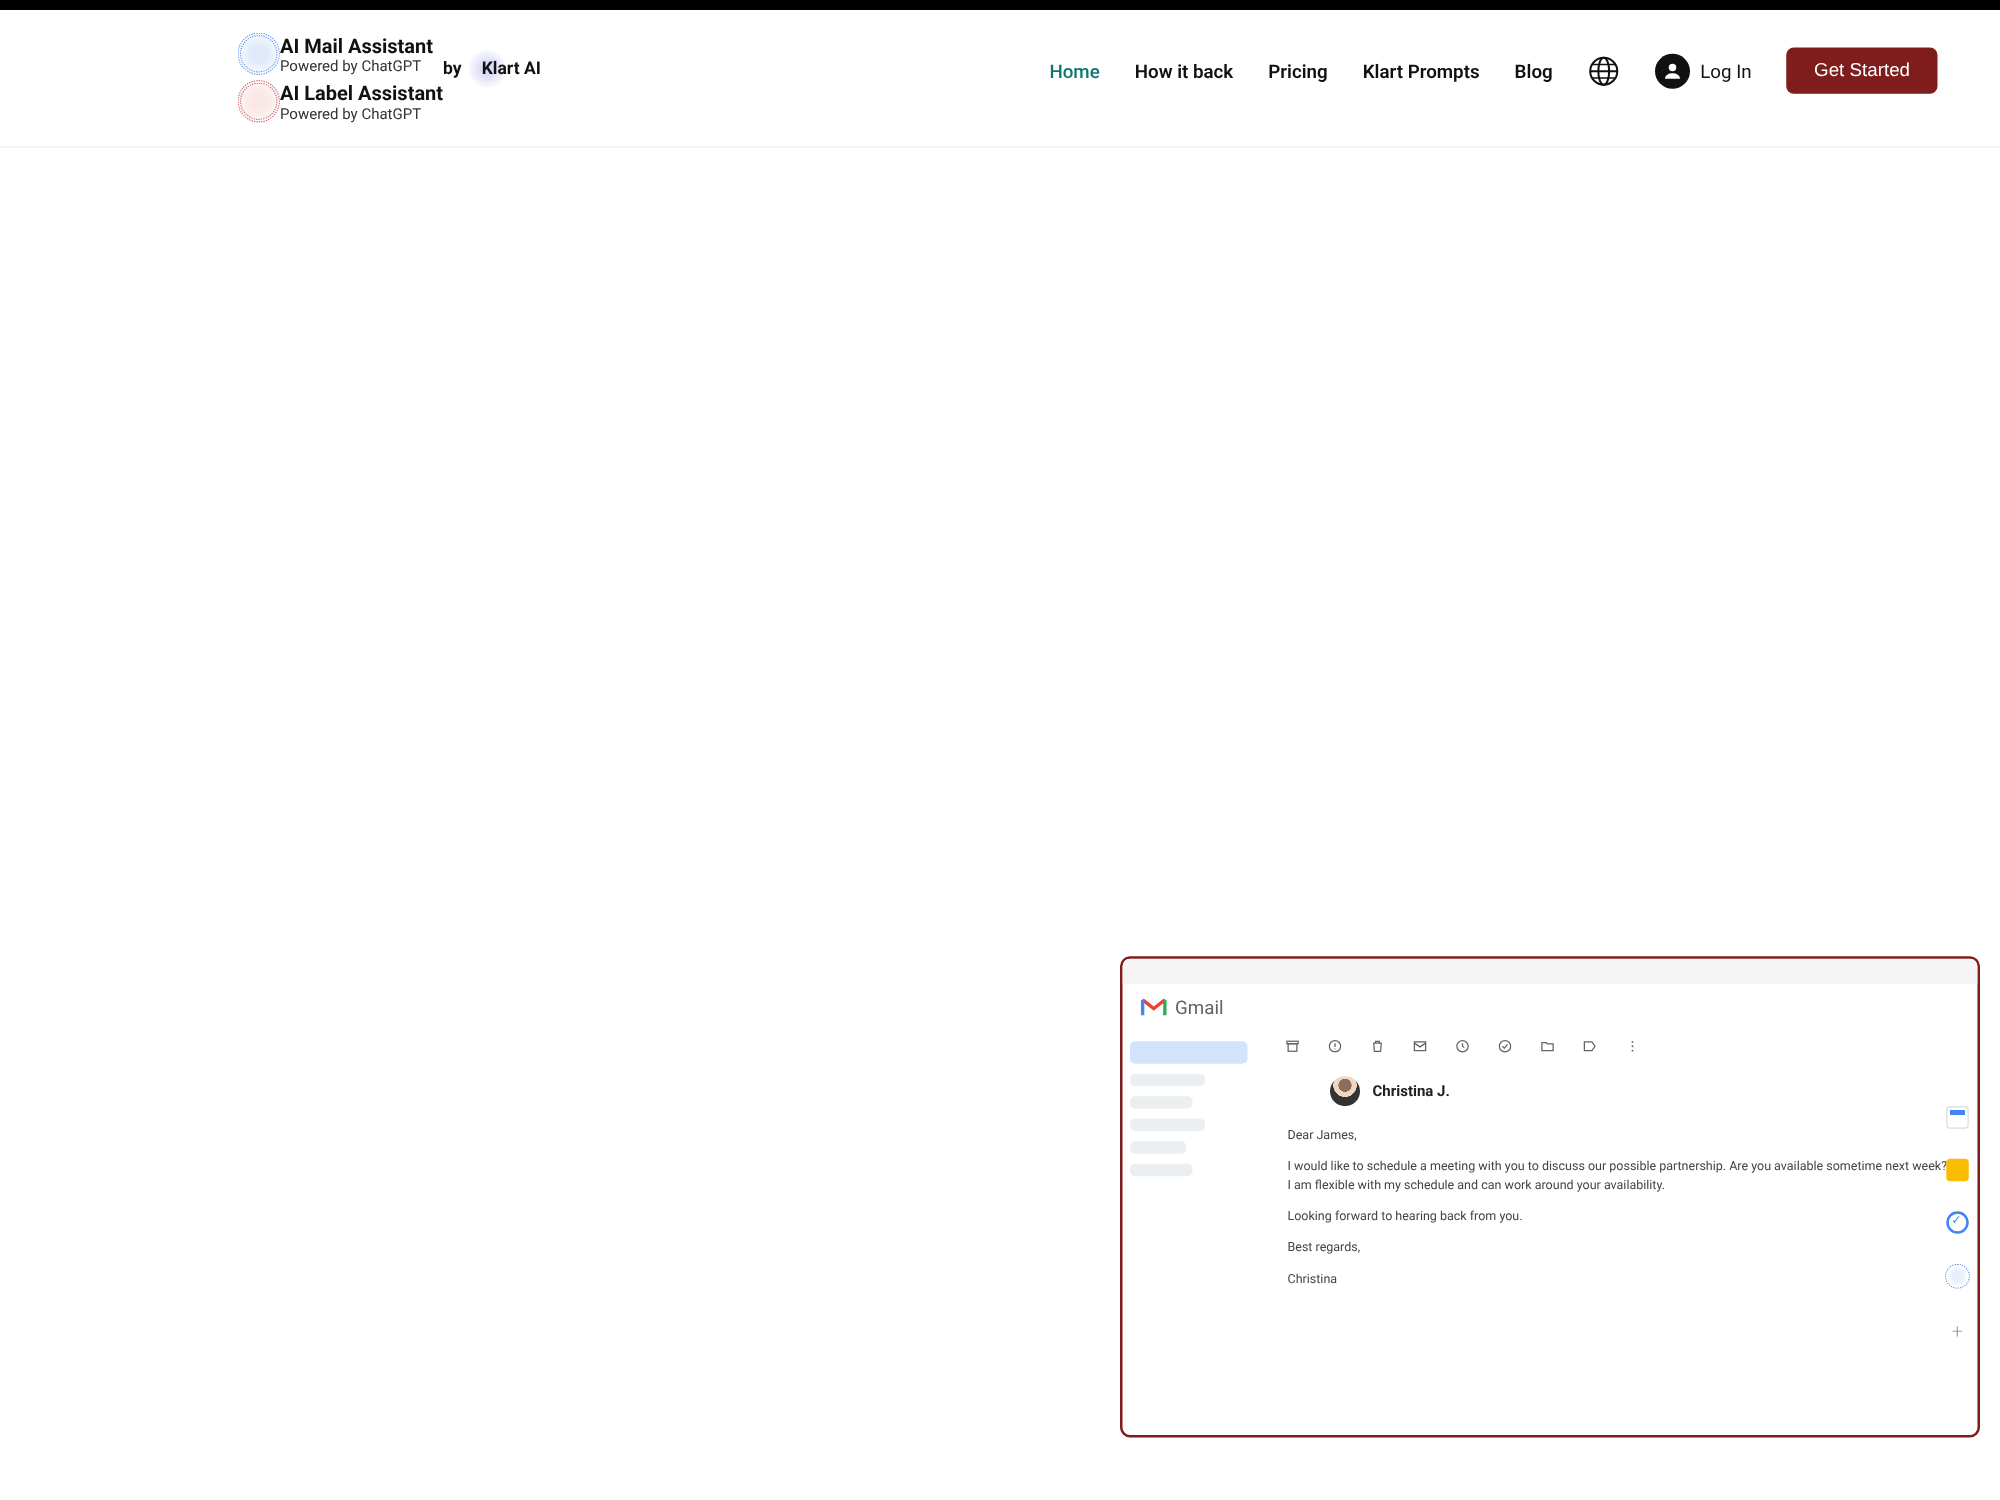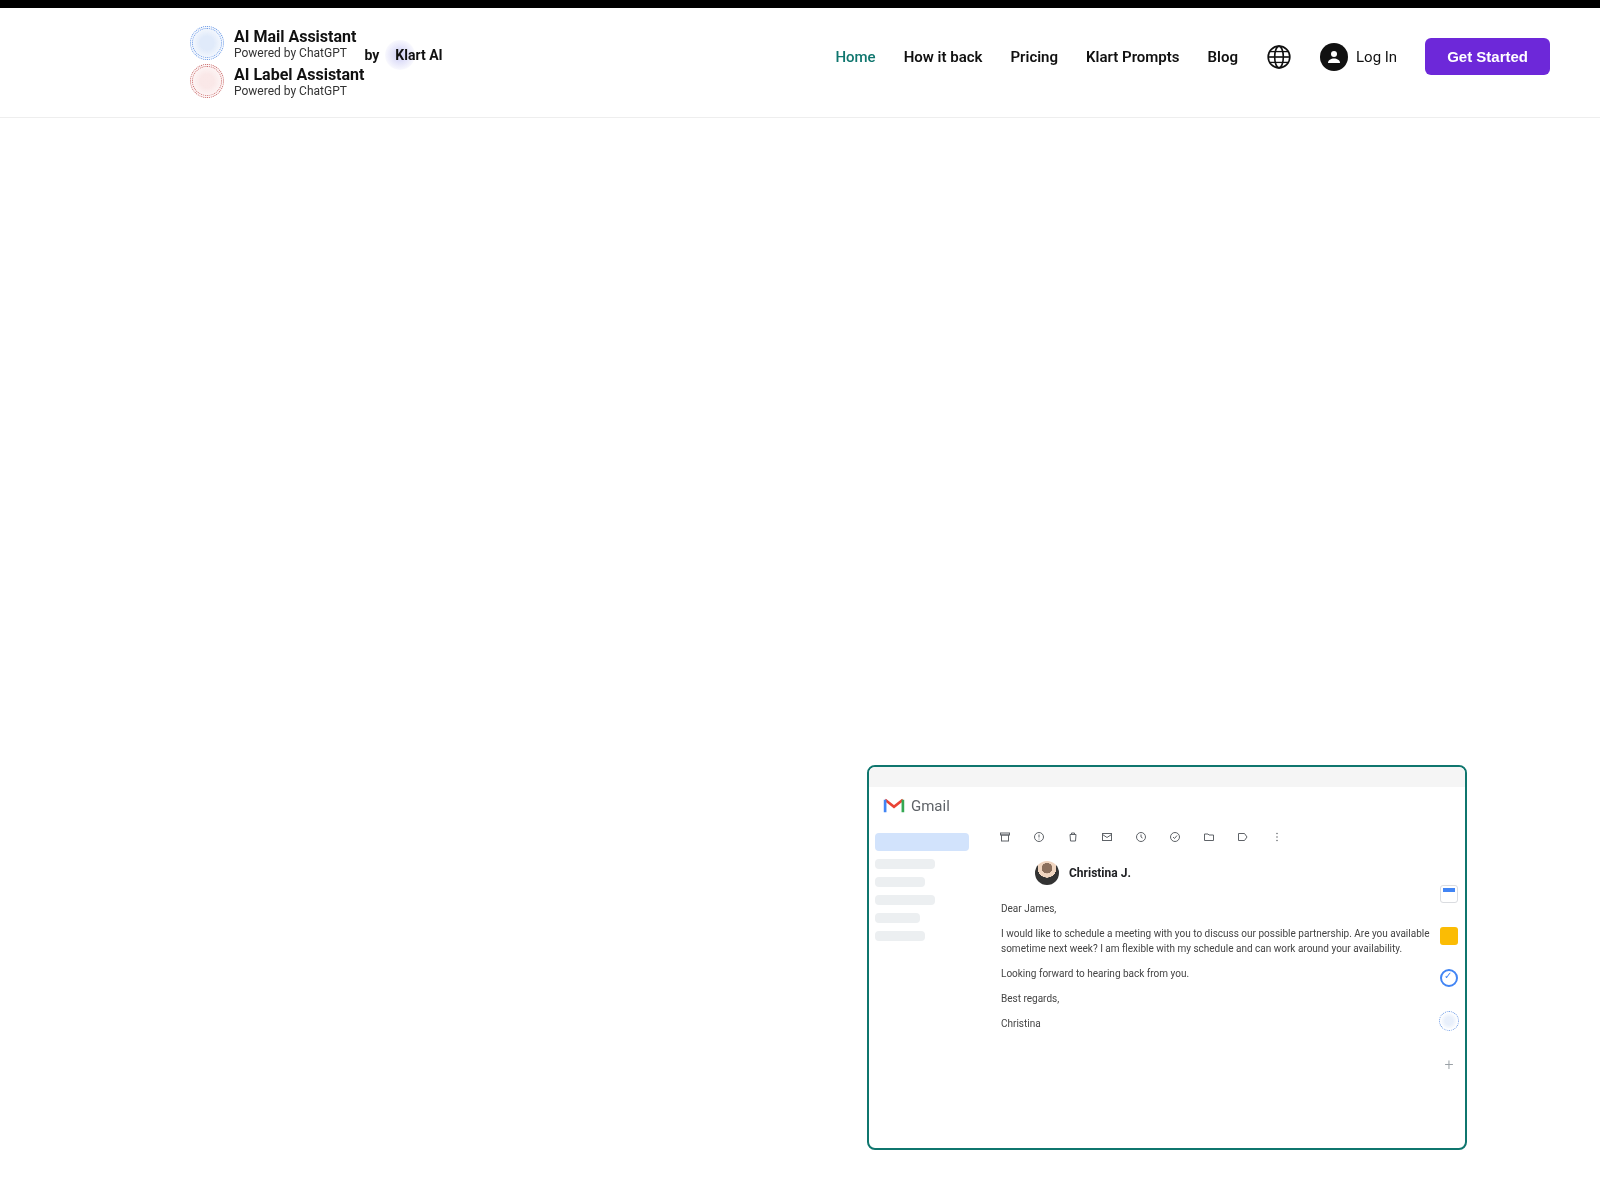--- a/index.html
+++ b/index.html
@@ -3,21 +3,21 @@
 <meta charset="utf-8">
 <style>
   * { box-sizing: border-box; margin: 0; padding: 0; }
   body { font-family: -apple-system, BlinkMacSystemFont, 'Segoe UI', Roboto, Arial, sans-serif; background: #fff; width: 1600px; height: 1200px; overflow: hidden; }
   
   .top-black-bar { width: 100%; height: 8px; background: #000; }
   
   .header { display: flex; align-items: flex-start; padding: 10px 40px 0 40px; background: #fff; border-bottom: 1px solid #eee; height: 110px; position: relative; }
   
   .logo-stack { display: flex; flex-direction: column; gap: 4px; margin-left: 150px; margin-top: 8px; }
-  .logo-row { display: flex; align-items: flex-end; gap: 10px; }
+  .logo-row { display: flex; align-items: flex-end; }
   .logo-circle { width: 34px; height: 34px; border-radius: 50%; display: flex; align-items: center; justify-content: center; }
   .logo-circle.blue { background: radial-gradient(circle, rgba(100,150,230,0.2) 30%, rgba(100,150,230,0.05) 70%); border: 1px dotted #6495e6; position: relative; }
   .logo-circle.blue::before { content:''; position:absolute; width: 28px; height: 28px; border-radius:50%; border: 1px dotted #6495e6; }
   .logo-circle.red { background: radial-gradient(circle, rgba(220,100,100,0.15) 30%, rgba(220,100,100,0.05) 70%); border: 1px dotted #c86464; position: relative; }
   .logo-circle.red::before { content:''; position:absolute; width: 28px; height: 28px; border-radius:50%; border: 1px dotted #c86464; }
   .logo-text { display: flex; flex-direction: column; }
   .logo-title { font-weight: 700; font-size: 16px; color: #111; }
   .logo-sub { font-size: 12px; color: #333; }
   
   .by-klart { display: flex; align-items: center; gap: 6px; margin-top: 22px; }
@@ -28,24 +28,24 @@
   .nav-right { position: absolute; right: 50px; top: 30px; display: flex; align-items: center; gap: 28px; }
   .nav-link { font-size: 15px; font-weight: 600; color: #111; text-decoration: none; cursor: pointer; }
   .nav-link.active { color: #0f766e; font-weight: 500; }
   
   .globe-icon { width: 26px; height: 26px; cursor: pointer; }
   
   .login-grp { display: flex; align-items: center; gap: 8px; cursor: pointer; }
   .avatar-icon { width: 28px; height: 28px; border-radius: 50%; background: #111; display: flex; align-items: center; justify-content: center; }
   .login-text { font-size: 15px; color: #111; }
   
-  .cta-btn { background: #6d28d9; color: #fff; border: none; border-radius: 6px; padding: 10px 22px; font-size: 15px; font-weight: 700; cursor: pointer; }
-  
-  
-  .gmail-card { position: absolute; left: 867px; top: 765px; width: 600px; height: 385px; background: #fff; border: 2px solid #0f766e; border-radius: 8px; overflow: hidden; }
+  .cta-btn { background: #7f1d1d; color: #fff; border: none; border-radius: 6px; padding: 10px 22px; font-size: 15px; font-weight: 400; cursor: pointer; }
+  
+  
+  .gmail-card { position: absolute; left: 896px; top: 765px; width: 688px; height: 385px; background: #fff; border: 2px solid #7f1d1d; border-radius: 8px; overflow: hidden; }
   .gmail-topbar { width: 100%; height: 20px; background: #f5f5f5; }
   .gmail-header { display: flex; align-items: center; padding: 10px 14px; gap: 14px; }
   .gmail-logo-grp { display: flex; align-items: center; gap: 6px; }
   .gmail-m-svg { width: 22px; height: 16px; }
   .gmail-word { font-size: 15px; color: #5f6368; }
   .gmail-search { flex: 1; max-width: 340px; background: #f1f3f4; border-radius: 6px; display: flex; align-items: center; padding: 6px 12px; gap: 10px; margin-left: 30px; }
   .gmail-search-icon { width: 14px; height: 14px; color: #5f6368; }
   .gmail-search-text { font-size: 11px; color: #9aa0a6; }
   
   .gmail-body { display: flex; height: calc(100% - 70px); position: relative; }

